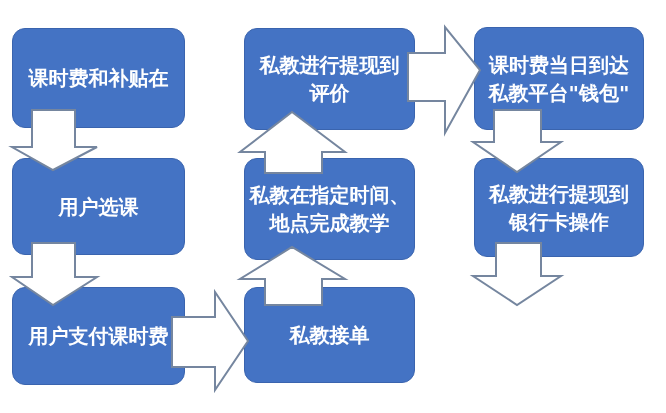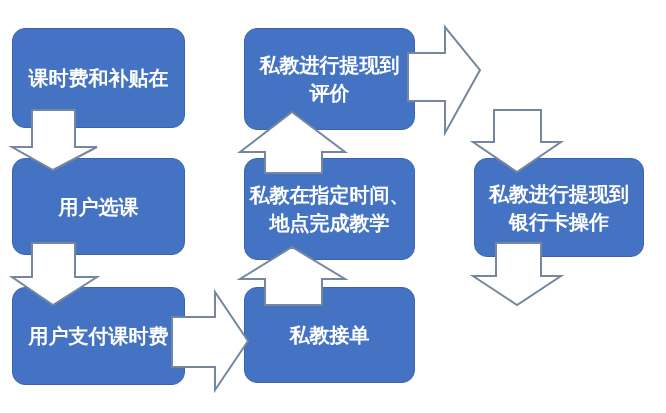--- a/index.html
+++ b/index.html
@@ -56,20 +56,22 @@
 <div class="canvas">
 
   <div class="node n-l1">课时费和补贴在</div>
   <div class="node n-l2">用户选课</div>
   <div class="node n-l3">用户支付课时费</div>
   <div class="node n-m1">私教进行提现到
 评价</div>
   <div class="node n-m2">私教在指定时间、
 地点完成教学</div>
   <div class="node n-m3">私教接单</div>
+  <div class="node n-r1">课时费当日到达
+私教平台"钱包"</div>
   <div class="node n-r2">私教进行提现到
 银行卡操作</div>
 
   <svg class="arrows" viewBox="0 0 666 413">
     <polygon points="32,110 75,110 75,147 97,147 53,170 12,147 32,147"></polygon>
     <polygon points="32,243 75,243 75,277 97,277 53,305 12,277 32,277"></polygon>
     <polygon points="172,317 215,317 215,292 248,341 215,390 215,367 172,367"></polygon>
     <polygon points="265,305 265,279 240,279 292,247 345,279 322,279 322,305"></polygon>
     <polygon points="265,173 265,152 240,152 292,112 345,152 322,152 322,173"></polygon>
     <polygon points="408,53 445,53 445,27 480,70 445,133 445,101 408,101"></polygon>

